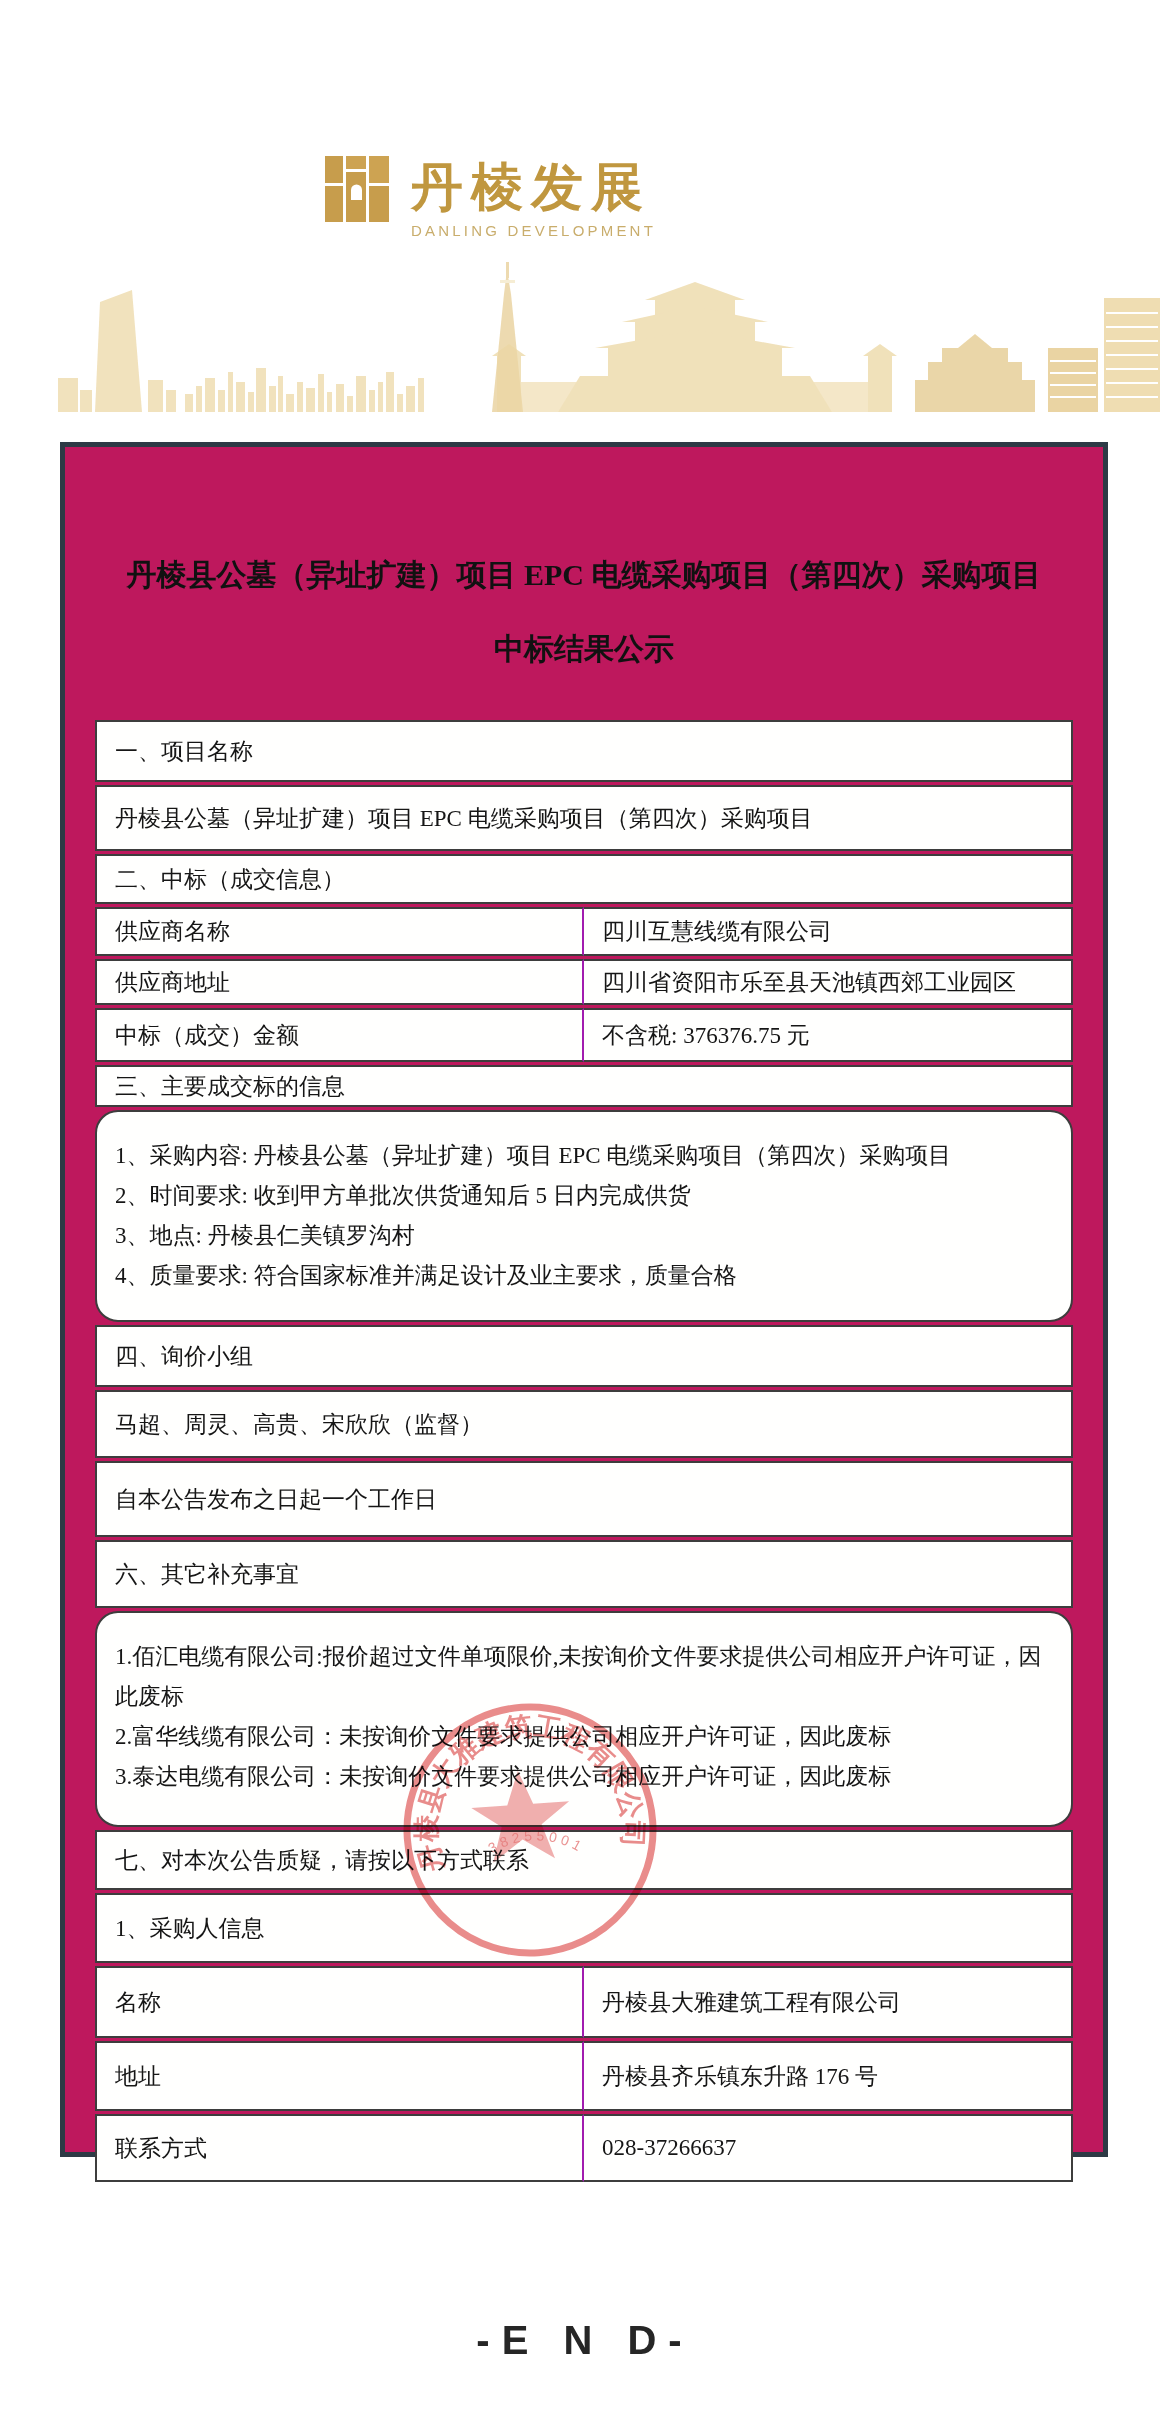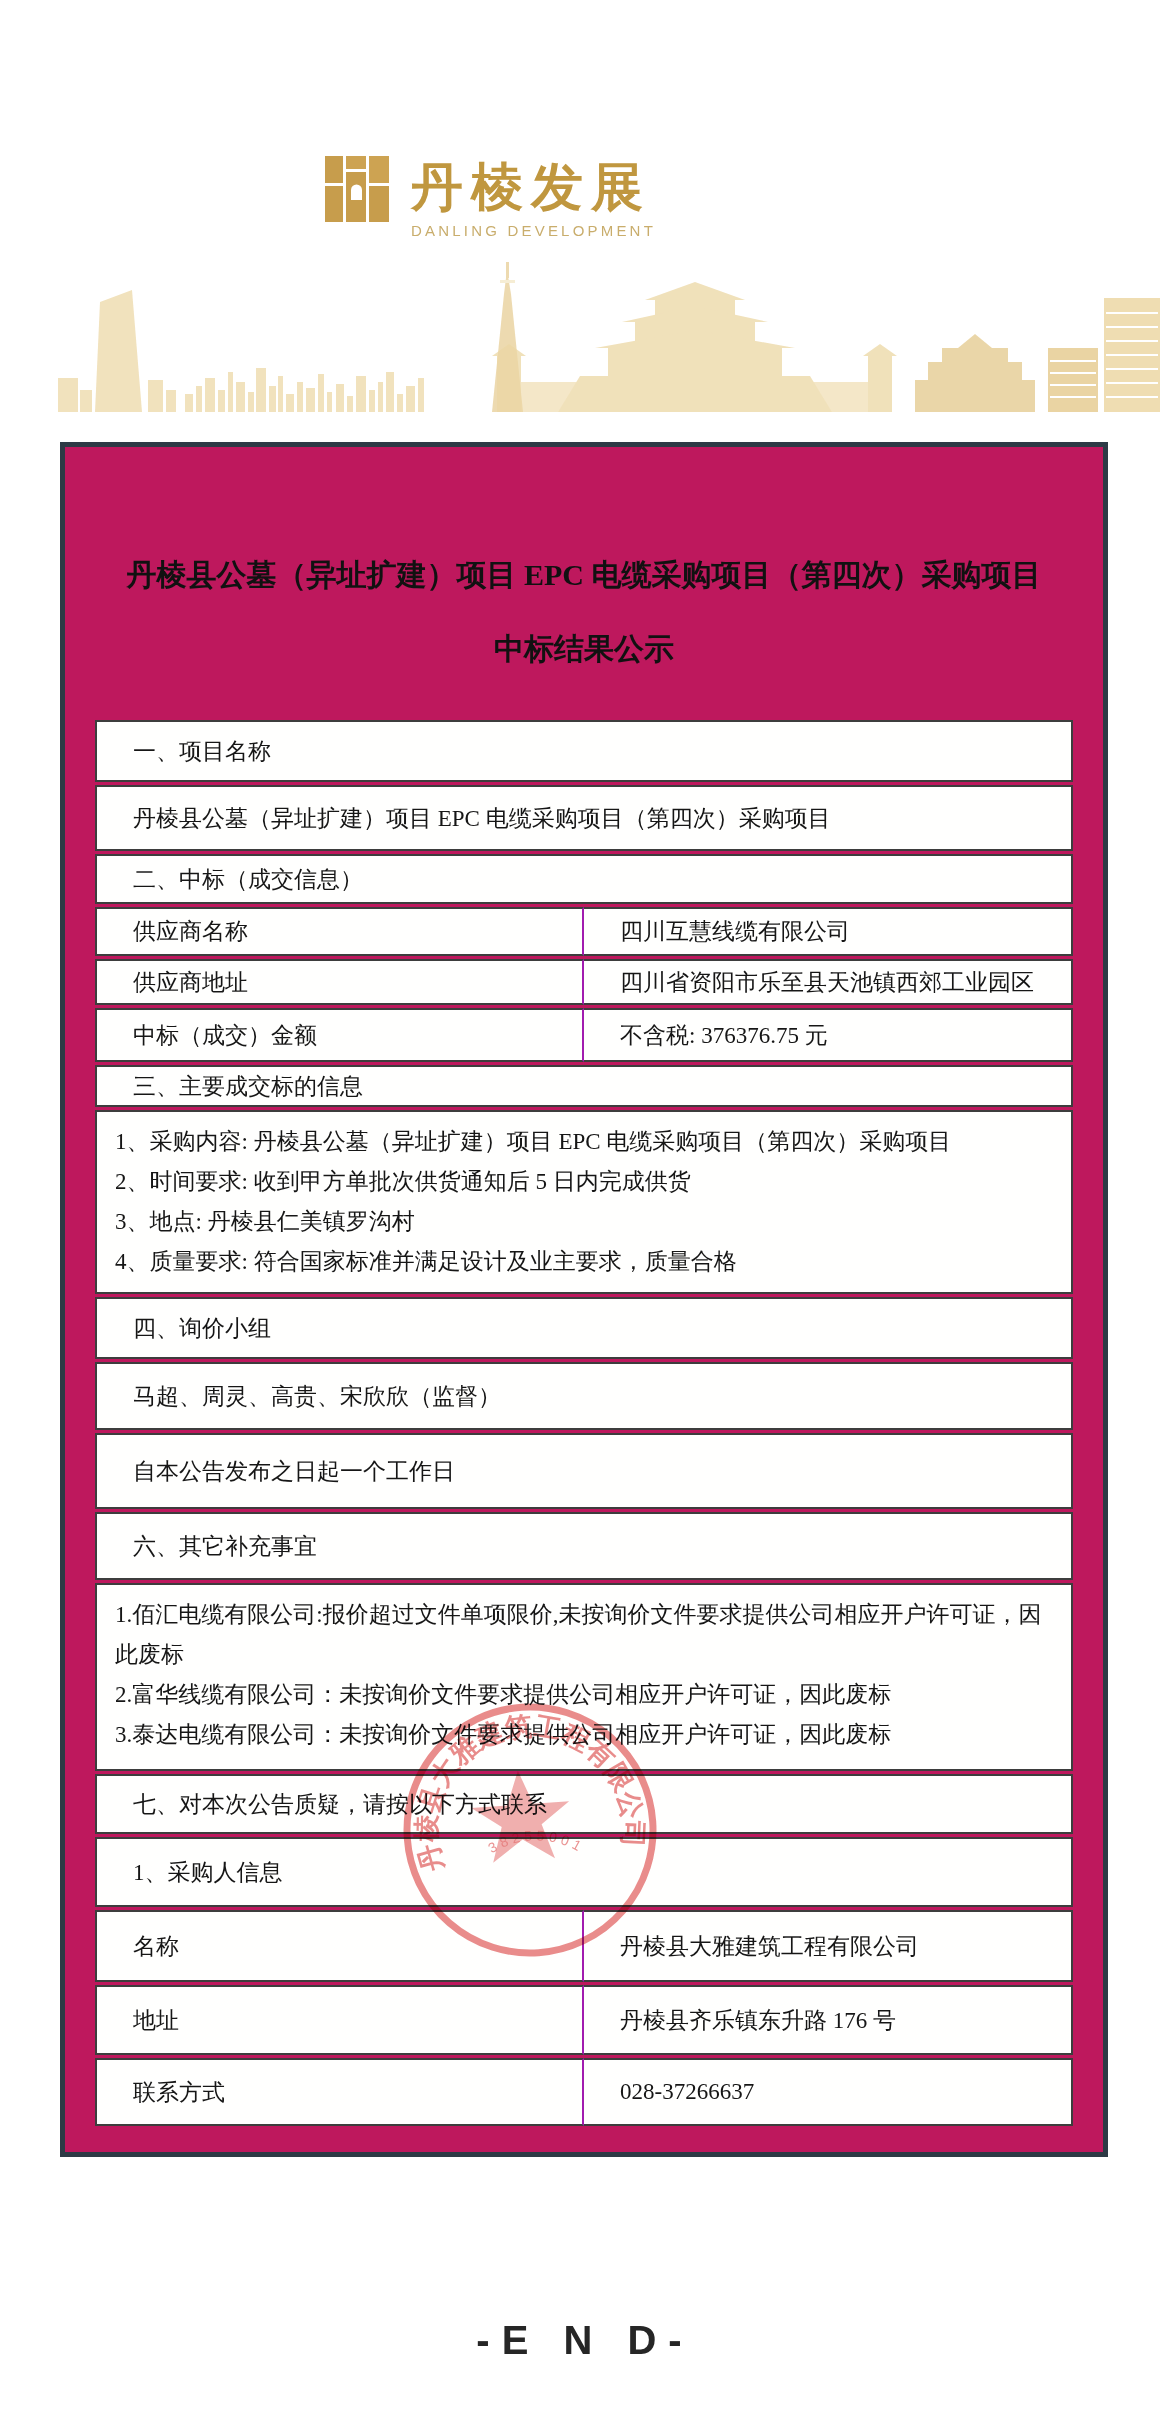--- a/index.html
+++ b/index.html
@@ -32,24 +32,24 @@
   }
   .doc-title .t2{margin-top:30px;}
   
   .tbl{
     margin:46px auto 0 auto;width:978px;
     border-collapse:separate;border-spacing:0 3px;
     font-size:23px;color:#161616;table-layout:fixed;
   }
   .tbl td{
     border:2px solid #3d3d3d;background:#fffffe;
-    padding:2px 36px;vertical-align:middle;word-break:break-all;
+    padding:2px 18px;vertical-align:middle;word-break:break-all;
   }
   .tbl td.lbl{width:258px;}
-  .tbl td.list{padding:10px 18px;vertical-align:top;}
+  .tbl td.list{padding:24px 18px;vertical-align:top;border-radius:23px;}
   .tbl td.list div{line-height:40px;}
   .tbl td.pairv{border-left:none;}
   .tbl td.pairl{border-right:2px solid #a21caf;}
   .h38{height:34px}.h42{height:38px}.h45{height:41px}.h46{height:42px}
   .h50{height:46px}.h56{height:52px}.h58{height:54px}.h62{height:58px}
   .h64{height:60px}.h66{height:62px}.h68{height:64px}.h72{height:68px}
   .h160{height:156px}.h168{height:164px}
   
   .stamp{
     position:absolute;left:398px;top:1698px;width:264px;height:264px;

